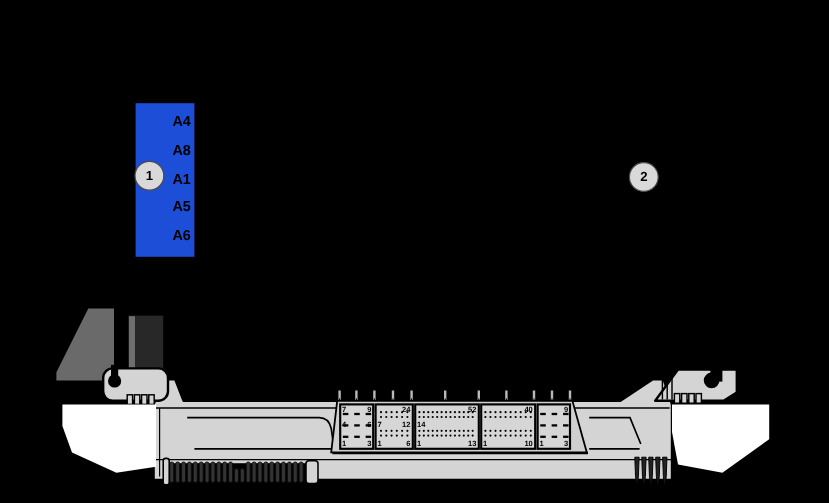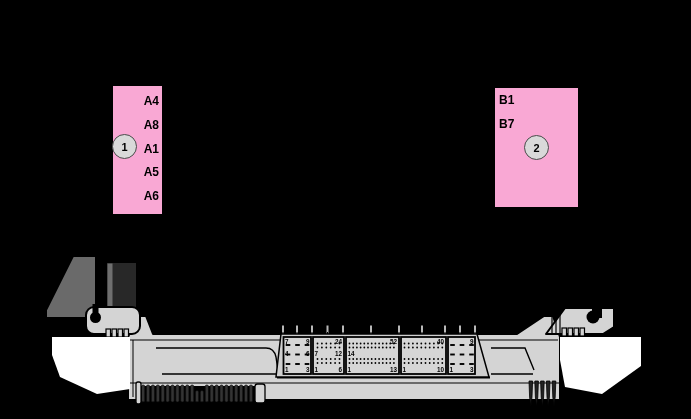--- a/index.html
+++ b/index.html
@@ -1,21 +1,21 @@
 <!DOCTYPE html>
 <html><head>
 <meta charset="utf-8">
 <style>
   html,body{margin:0;padding:0;background:#000;}
   #stage{
     position:relative;width:691px;height:419px;background:#000;
     overflow:hidden;font-family:"Liberation Sans",sans-serif;
   }
   .callout-box{
-    position:absolute;background:#f9a8d4;box-sizing:border-box;
+    position:absolute;background:#1d4ed8;box-sizing:border-box;
     display:flex;flex-direction:column;color:#000;
   }
   #box1{left:113px;top:86px;width:49px;height:128px;
         justify-content:space-between;padding:9px 3px 11px 0;
         align-items:flex-end;}
   #box2{left:495px;top:88px;width:83px;height:119px;
         padding:6px 0 0 4px;align-items:flex-start;}
   .pin-label{font-size:12px;font-weight:bold;line-height:13px;letter-spacing:0;}
   #box2 .pin-label{margin-bottom:11px;}
   .num-circle{
@@ -36,24 +36,20 @@
 
   <div class="callout-box" id="box1">
     <span class="pin-label">A4</span>
     <span class="pin-label">A8</span>
     <span class="pin-label">A1</span>
     <span class="pin-label">A5</span>
     <span class="pin-label">A6</span>
   </div>
   <div class="num-circle" id="circle1">1</div>
 
-  <div class="callout-box" id="box2">
-    <span class="pin-label">B1</span>
-    <span class="pin-label">B7</span>
-  </div>
   <div class="num-circle" id="circle2">2</div>
 
   <svg width="691" height="419" viewBox="0 0 691 419" style="position:absolute;left:0;top:0;">
 
     <polygon points="73,256 96,256 96,318 46,318 46,310" fill="#6a6a6a" stroke="#000" stroke-width="2" stroke-linejoin="round"></polygon>
 
     <rect x="106" y="262" width="31" height="53" fill="#282828" stroke="#000" stroke-width="2"></rect>
     <rect x="107.5" y="263.5" width="5" height="50" fill="#6f6f6f"></rect>
 
     <path d="M128,400 L128,337 L137,316 L146,316 L153,334 L517,334 L544,316 L553,316 L560,337 L560,400 Z" fill="#d4d4d4" stroke="#000" stroke-width="2" stroke-linejoin="round"></path>

